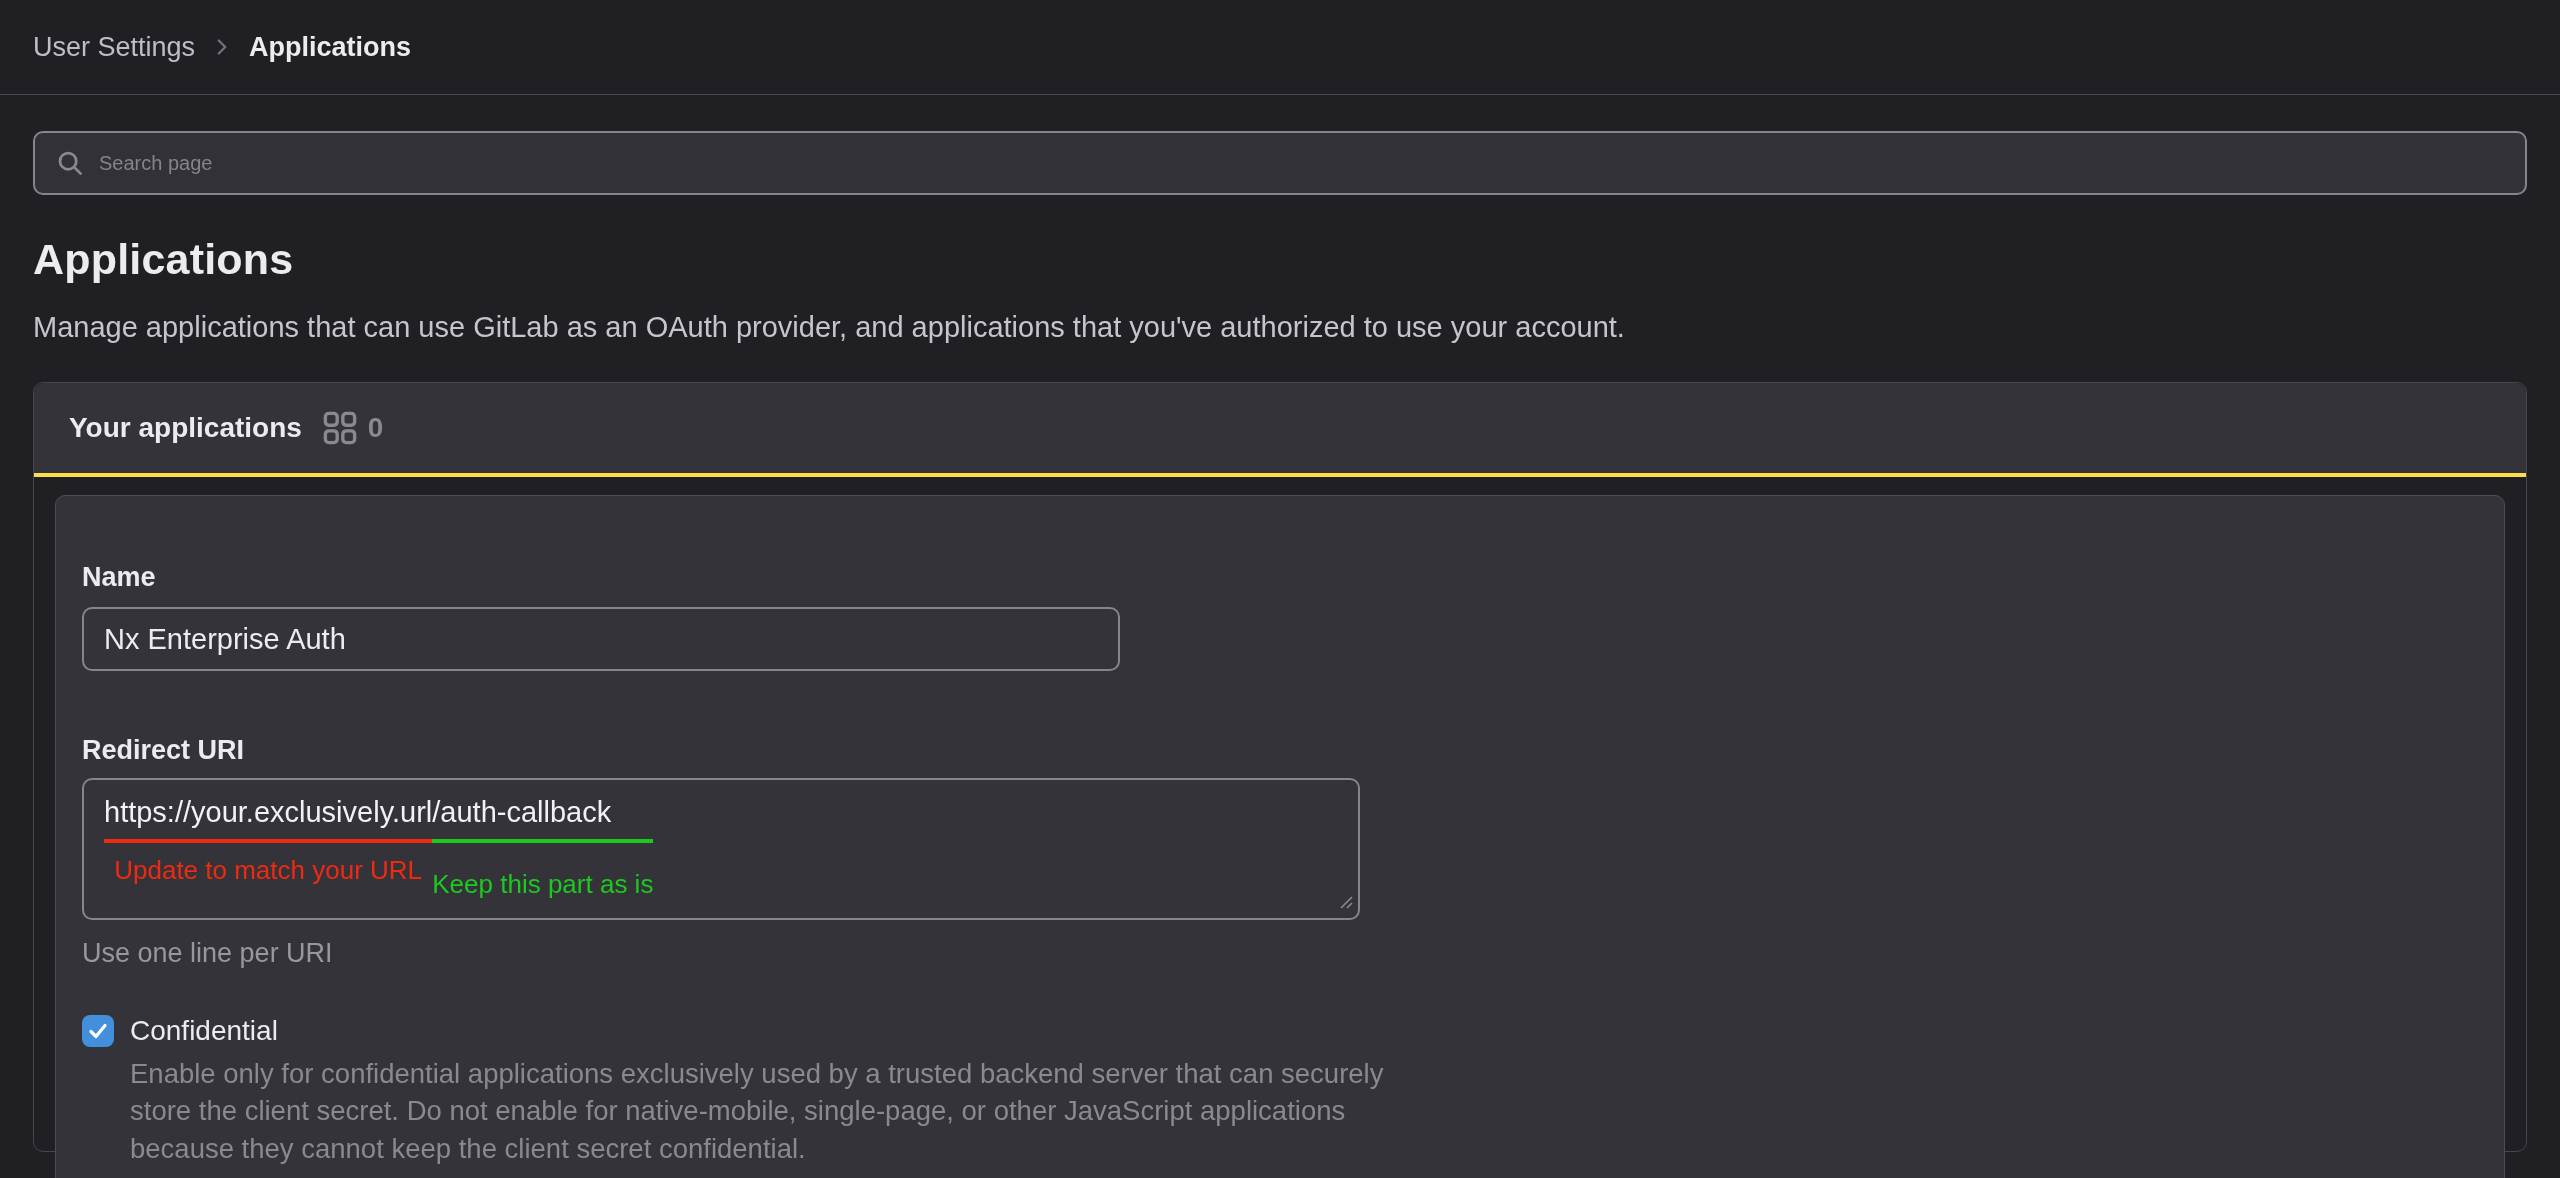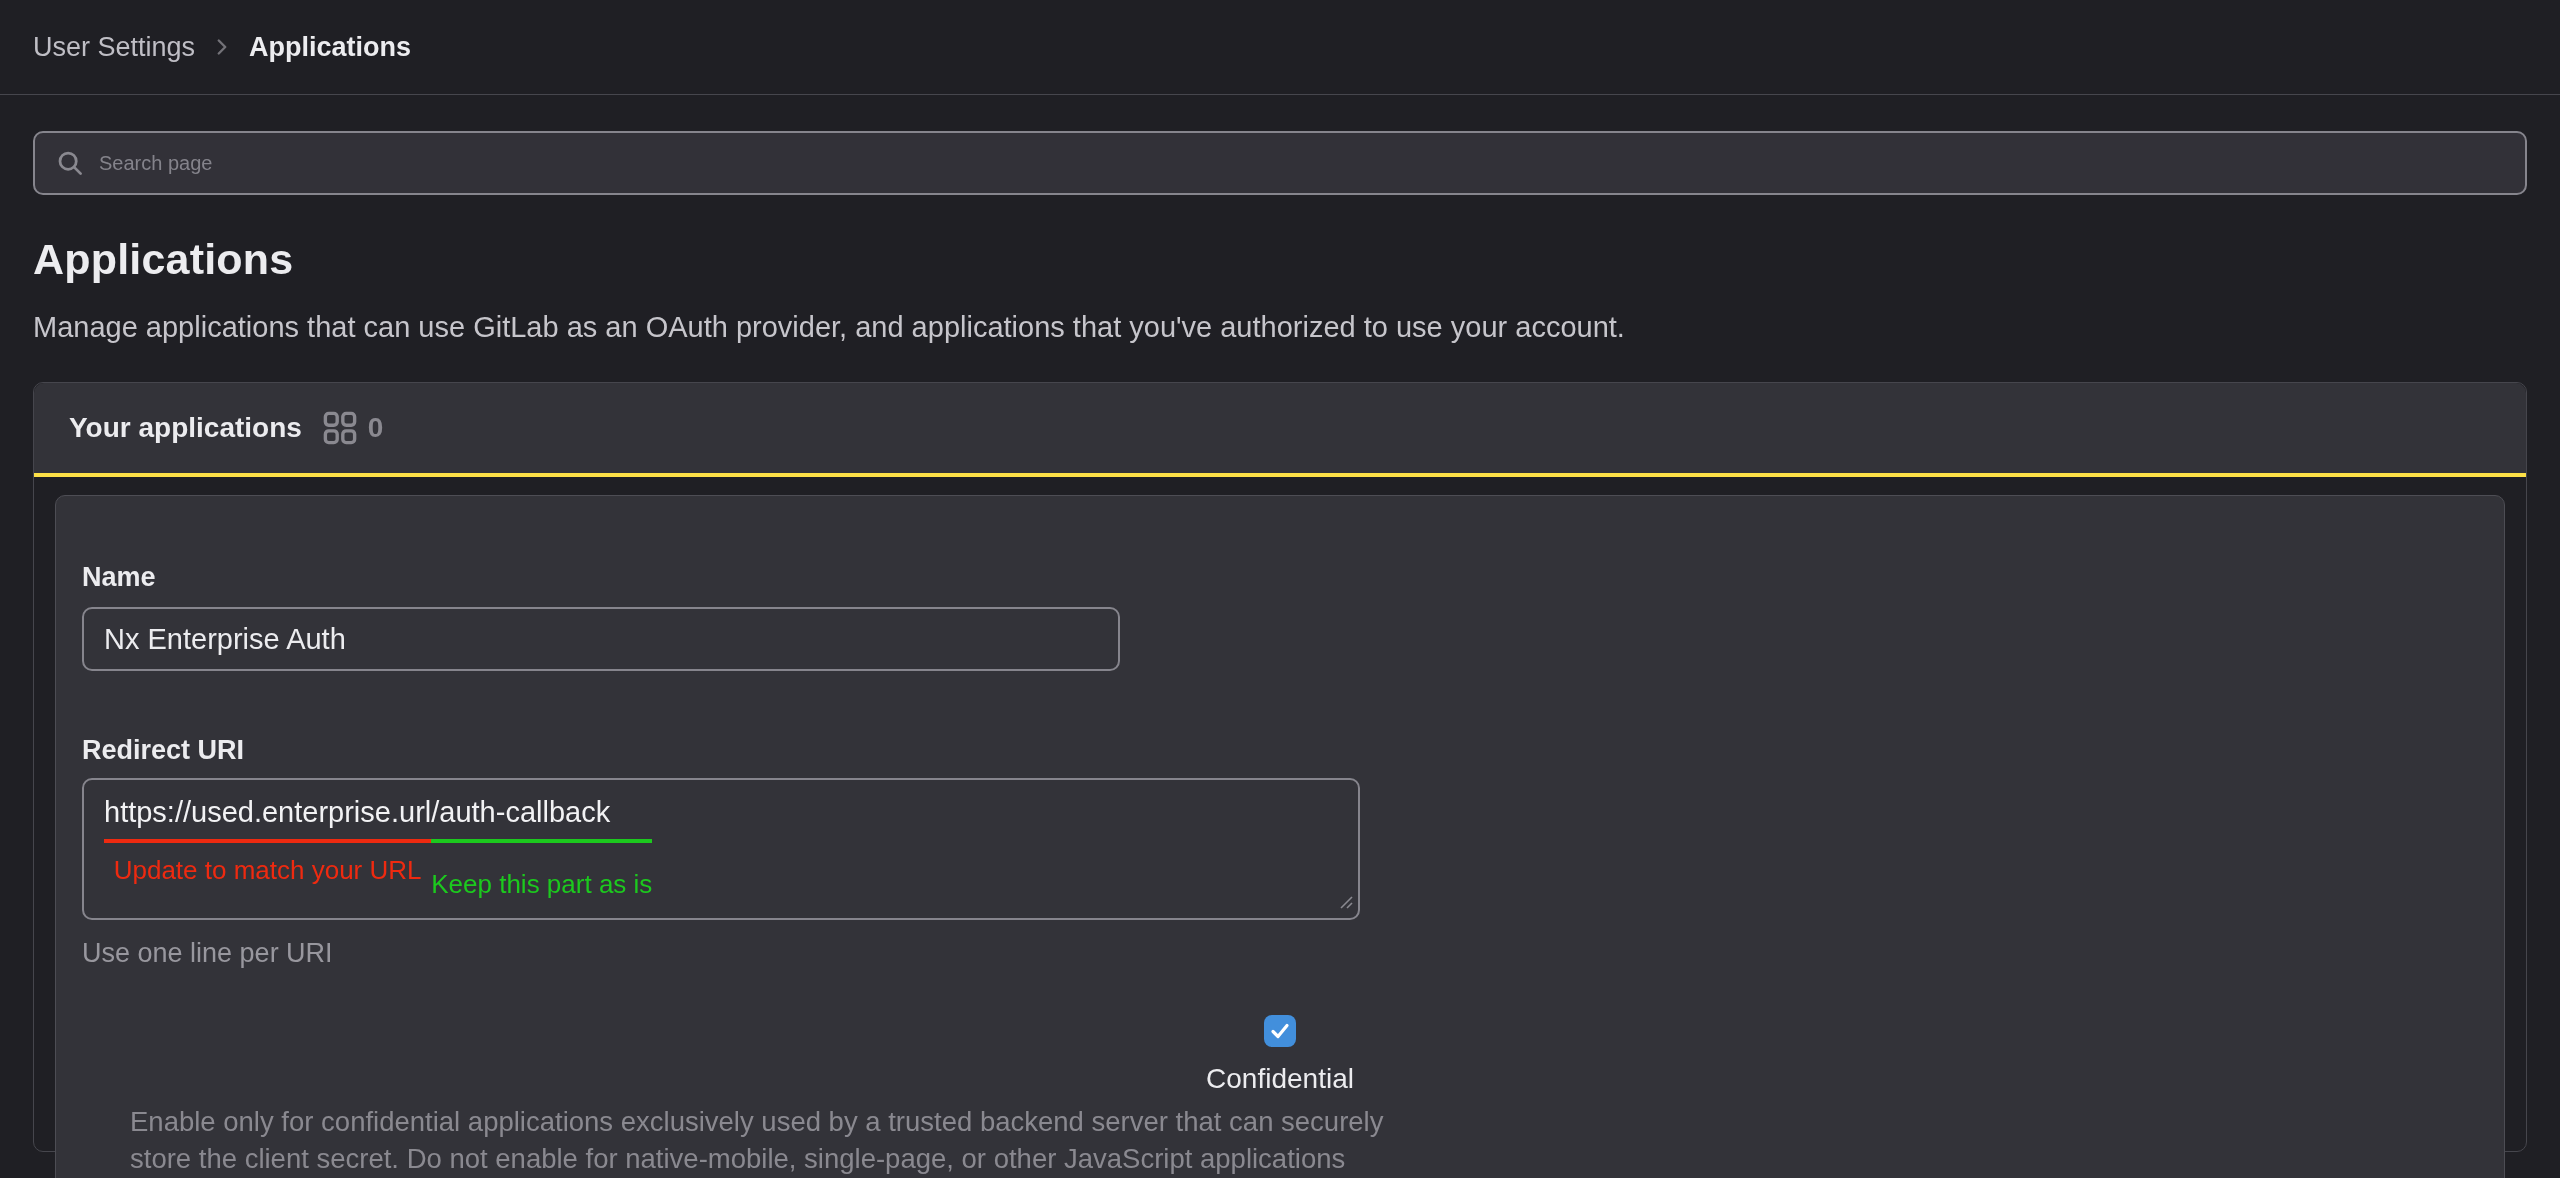--- a/index.html
+++ b/index.html
@@ -122,21 +122,21 @@
   .uri-text.green-underline { border-bottom: 4px solid #1cc91e; }
   .uri-caption { font-size: 26px; margin-top: 12px; }
   .uri-caption.red   { color: #ee2a10; text-align: center; }
   .uri-caption.green { color: #1cc91e; text-align: left; white-space: nowrap; margin-top: 26px; }
   .resize-grip { position: absolute; right: 4px; bottom: 4px; }
 
   .field-helper { margin-top: 18px; font-size: 27px; color: #98979e; }
 
   .checkbox-row {
     margin-top: 46px;
-    display: flex; align-items: center; gap: 16px; flex-direction: column;
+    display: flex; align-items: center; gap: 16px;
   }
   .checkbox {
     width: 32px; height: 32px;
     background: #428fdc;
     border-radius: 8px;
     display: flex; align-items: center; justify-content: center;
     cursor: pointer;
     flex: 0 0 auto;
   }
   .checkbox-label { font-size: 28px; color: #ececef; font-weight: 500; cursor: pointer; }
@@ -199,21 +199,21 @@
         <div class="form-group">
           <label class="field-label">Name</label>
           <input class="text-input" type="text" value="Nx Enterprise Auth" style="">
         </div>
 
         <div class="form-group redirect">
           <label class="field-label">Redirect URI</label>
           <div class="textarea-box">
             <div class="uri-annot">
               <div class="uri-col">
-                <span class="uri-text red-underline">https://used.enterprise.url</span>
+                <span class="uri-text red-underline">https://your.exclusively.url</span>
                 <span class="uri-caption red">Update to match your URL</span>
               </div>
               <div class="uri-col">
                 <span class="uri-text green-underline">/auth-callback</span>
                 <span class="uri-caption green">Keep this part as is</span>
               </div>
             </div>
             <span class="resize-grip">
               <svg width="16" height="16" viewBox="0 0 16 16" fill="none">
                 <line x1="14" y1="3" x2="3" y2="14" stroke="#8a8990" stroke-width="1.6"></line>

